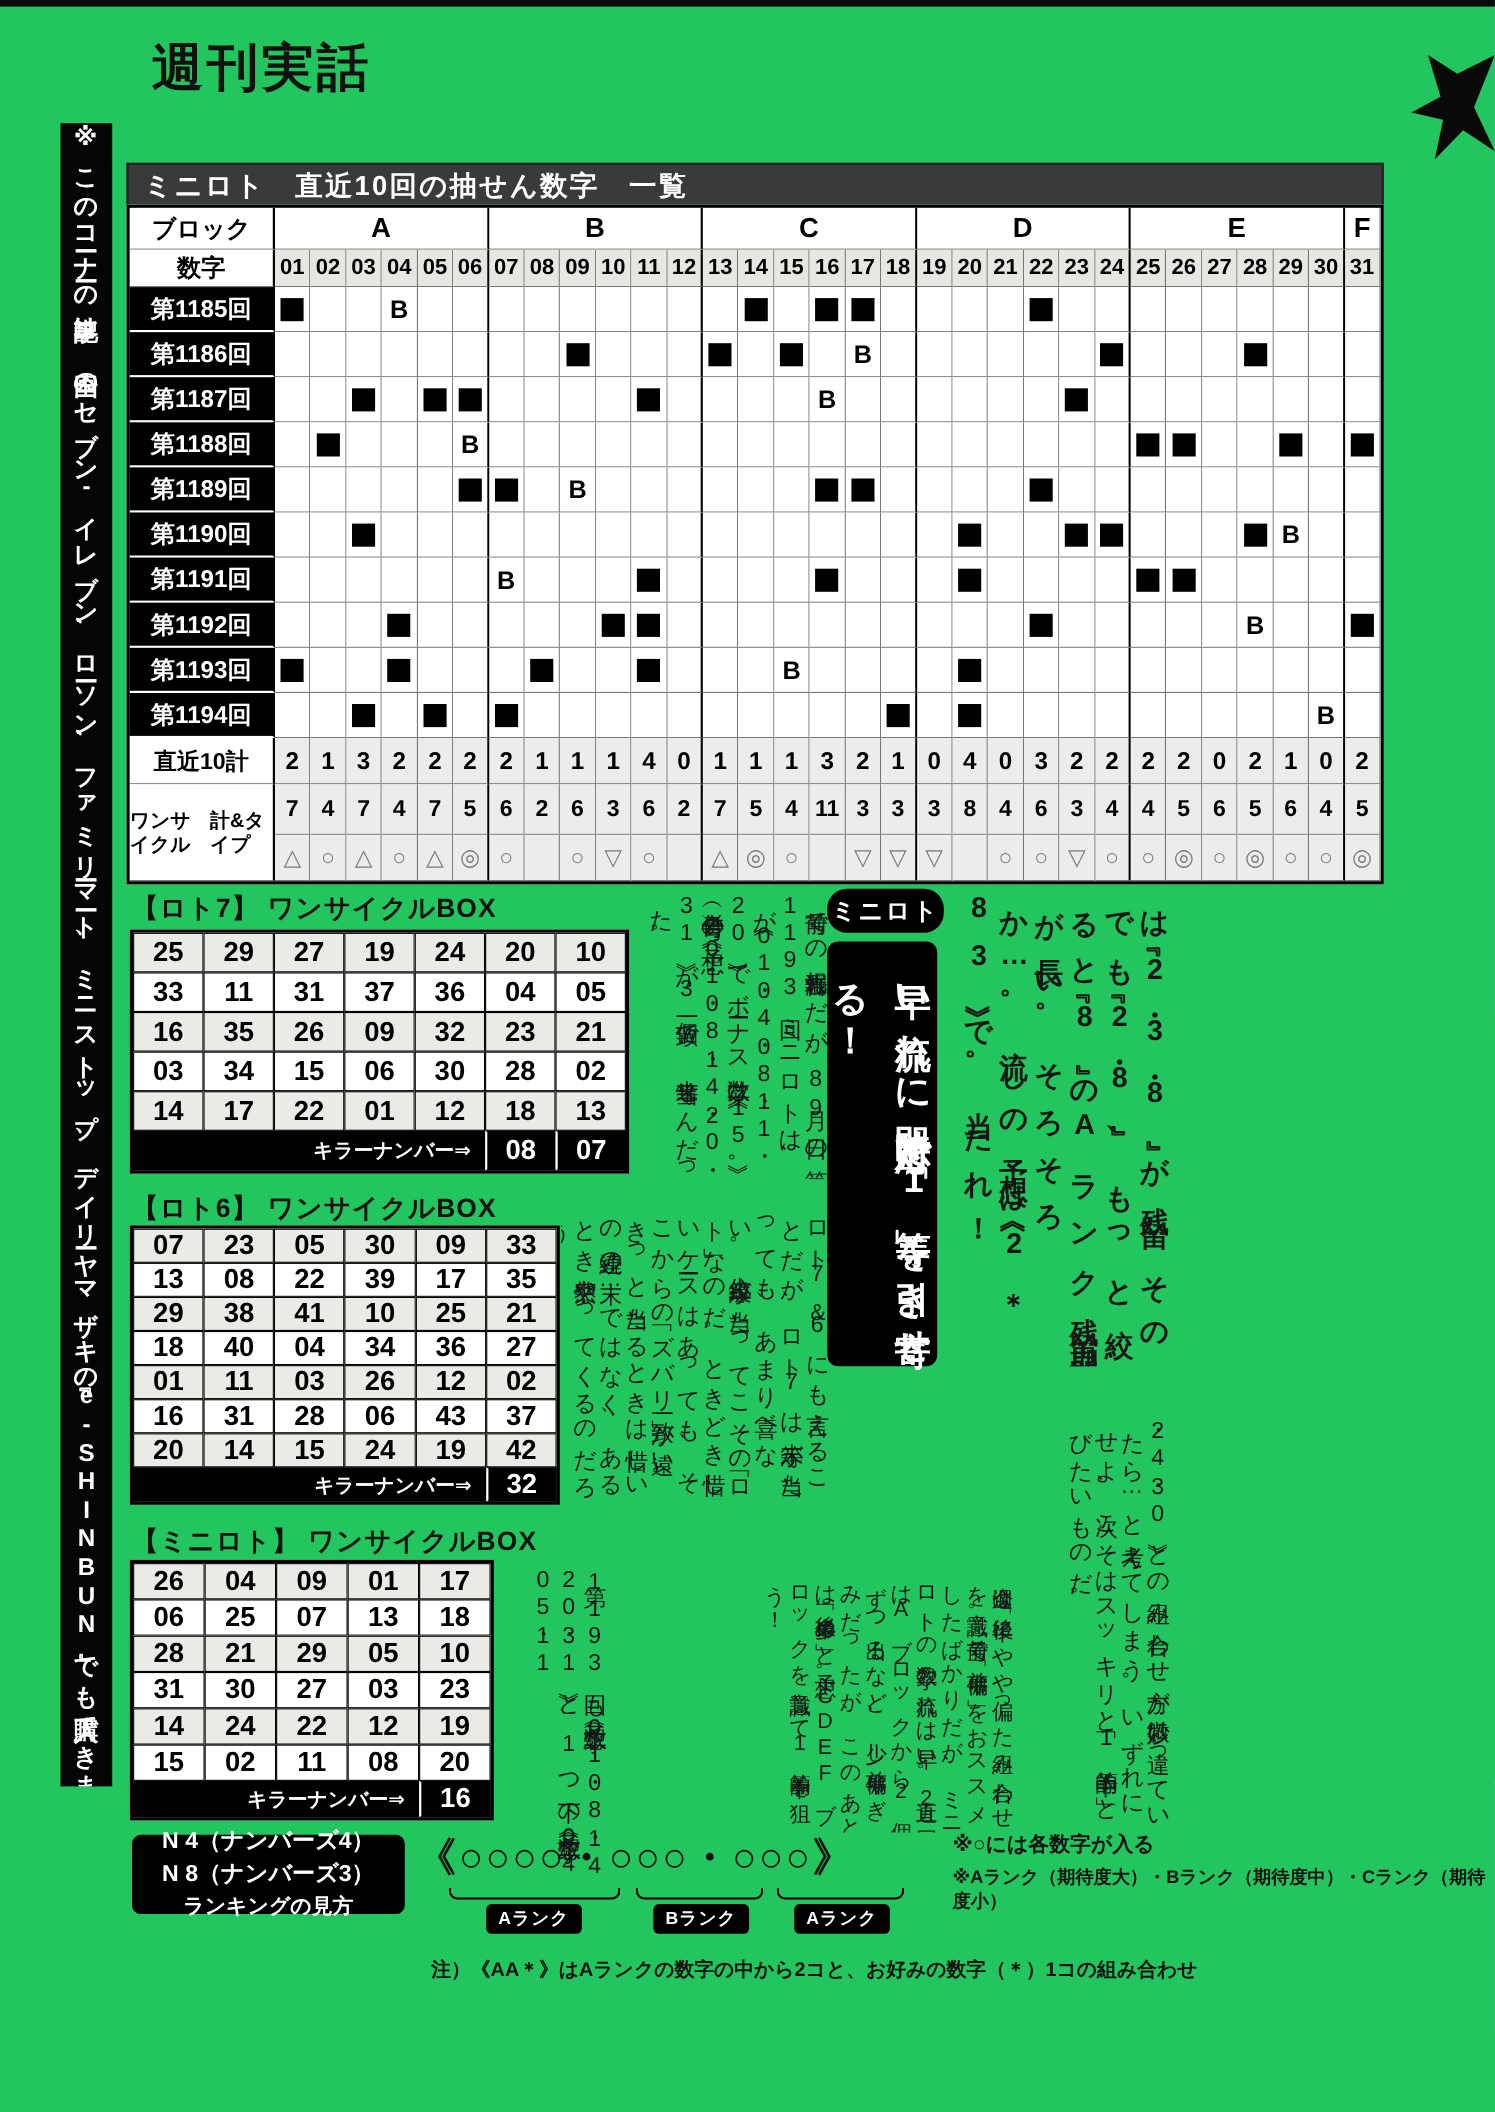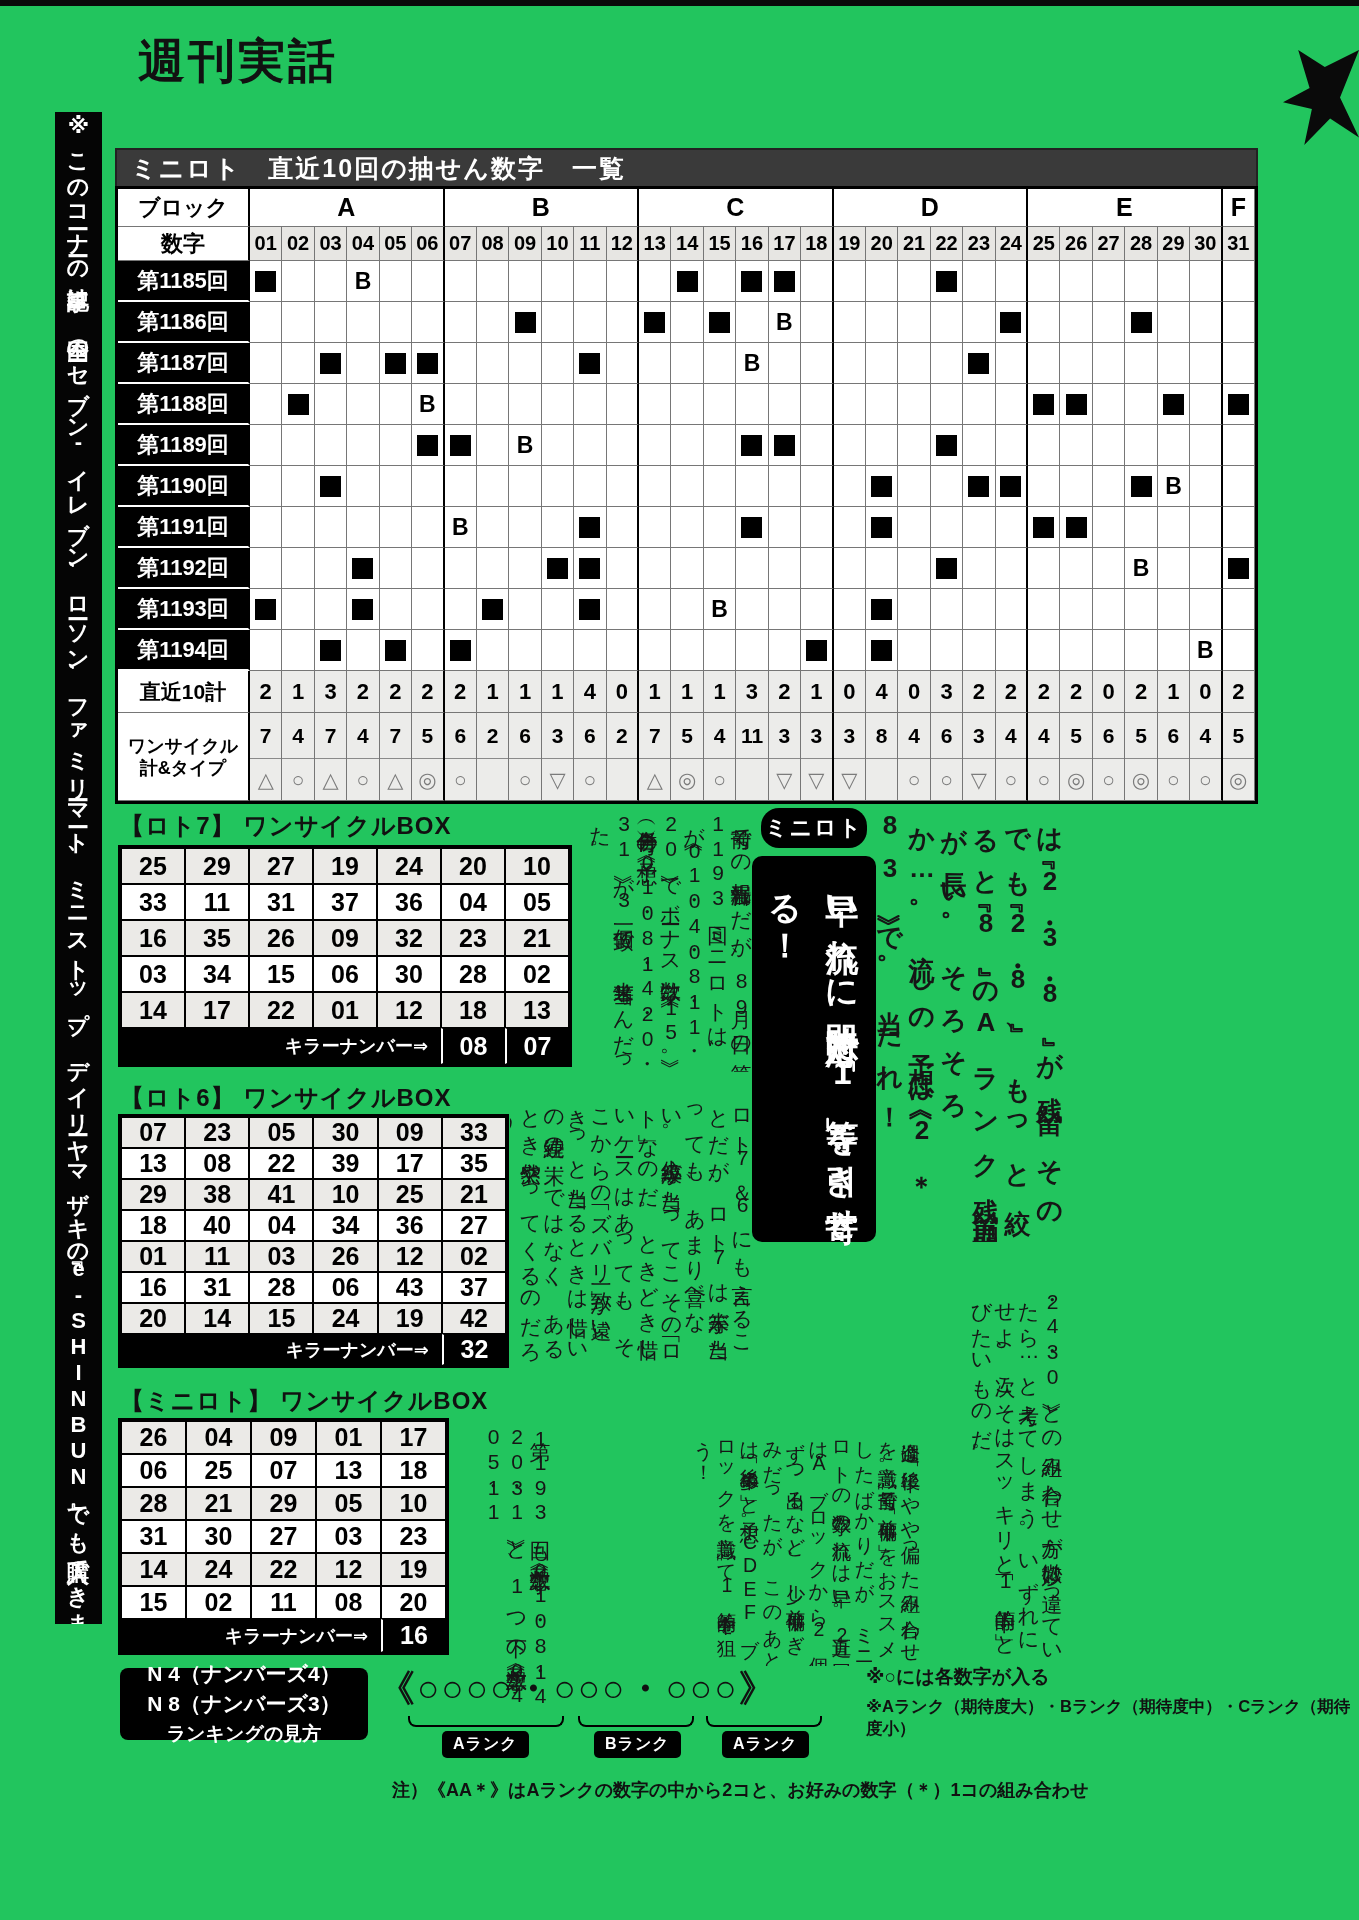--- a/index.html
+++ b/index.html
@@ -28,35 +28,35 @@
   .numh{background:#e7e6e3;font-size:20px;}
   .dlab{background:#000;color:#fff;font-size:22px;border-bottom:2px solid #fff;letter-spacing:0px;}
   .dcell{background:#fff;}
   .cnt{background:#ececea;font-size:22px;}
   .cntlab{background:#fff;font-size:21px;}
   .cyc{flex-direction:column;padding:0;background:#ececea;}
   .cy-n{flex:1.1;width:100%;display:flex;align-items:center;justify-content:center;
         border-bottom:1px solid #8a8a8a;font-size:21px;box-sizing:border-box;}
   .cy-s{flex:1;width:100%;display:flex;align-items:center;justify-content:center;
         color:#7b7b7b;font-size:21px;font-weight:400;}
-  .cyclab{background:#fff;flex-direction:column;font-size:18px;line-height:22px;}
+  .cyclab{background:#fff;flex-direction:row;font-size:18px;line-height:22px;}
   .sq{width:21px;height:21px;background:#000;}
   .bB{font-size:23px;font-weight:700;}
   
   .boxtitle{font-size:24px;font-weight:900;color:#111;letter-spacing:1px;}
   .box-grid{display:grid;border:3px solid #000;background:#fff;}
   .bc{display:flex;align-items:center;justify-content:center;border:1px solid #000;
       font-size:25px;font-weight:700;box-sizing:border-box;}
   .alt{background:#ebeae7;}
   .kl{background:#000;color:#fff;justify-content:flex-end;padding-right:12px;font-size:18px;
       display:flex;align-items:center;font-weight:700;border:1px solid #000;box-sizing:border-box;}
   .kn{background:#000;color:#fff;border:1px solid #000;border-left:2px solid #fff;
       display:flex;align-items:center;justify-content:center;font-size:25px;font-weight:800;}
   
-  #headline{left:752px;top:808px;width:124px;height:440px;}
+  #headline{left:752px;top:808px;width:100px;height:440px;}
   .badge{background:#000;color:#fff;border-radius:18px;font-size:22px;font-weight:800;
      text-align:center;padding:5px 0;width:106px;margin:0 auto;letter-spacing:2px;}
   .hbox{background:#000;border-radius:10px;margin-top:8px;height:386px;display:flex;
      justify-content:center;}
   .htxt{writing-mode:vertical-rl;text-orientation:upright;color:#fff;font-size:33px;
      font-weight:800;line-height:57px;padding-top:14px;letter-spacing:3px;}
   
   .vtx{writing-mode:vertical-rl;text-orientation:upright;font-size:21px;line-height:23.5px;
      letter-spacing:1.5px;color:#161616;overflow:hidden;}
   #t1{left:874px;top:810px;width:192px;height:432px;font-size:26px;line-height:32px;letter-spacing:13px;font-weight:600;}

